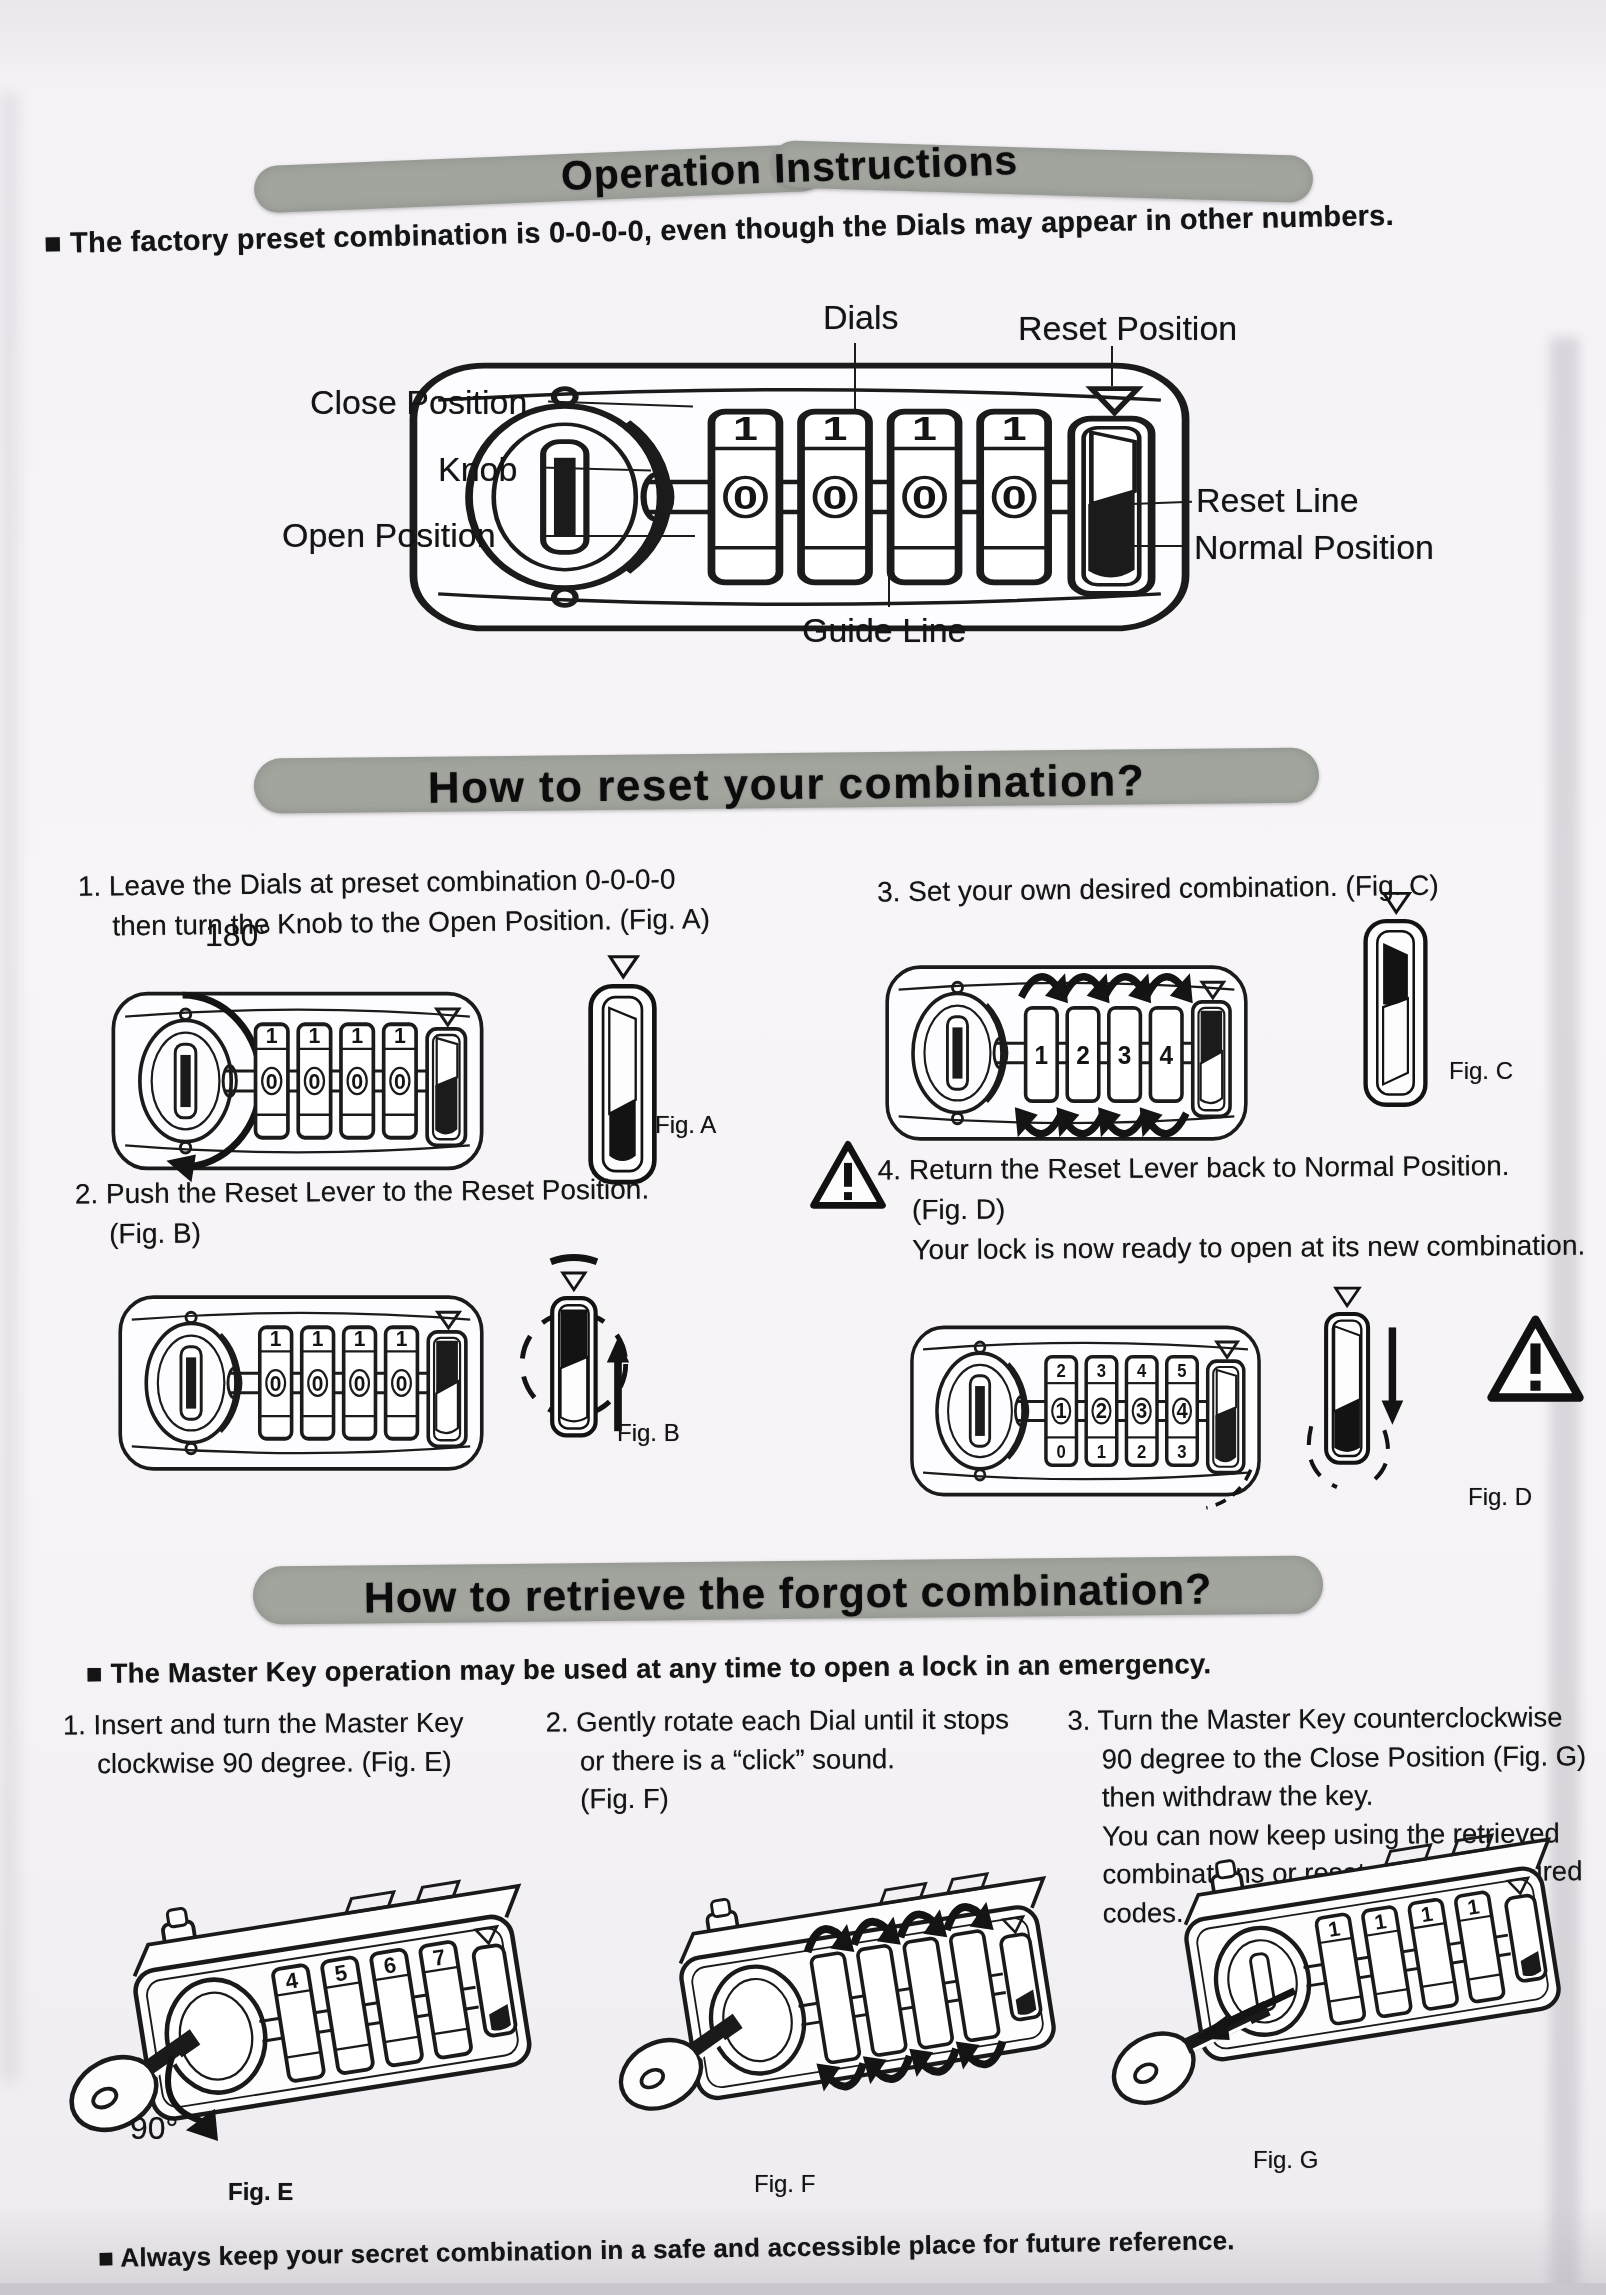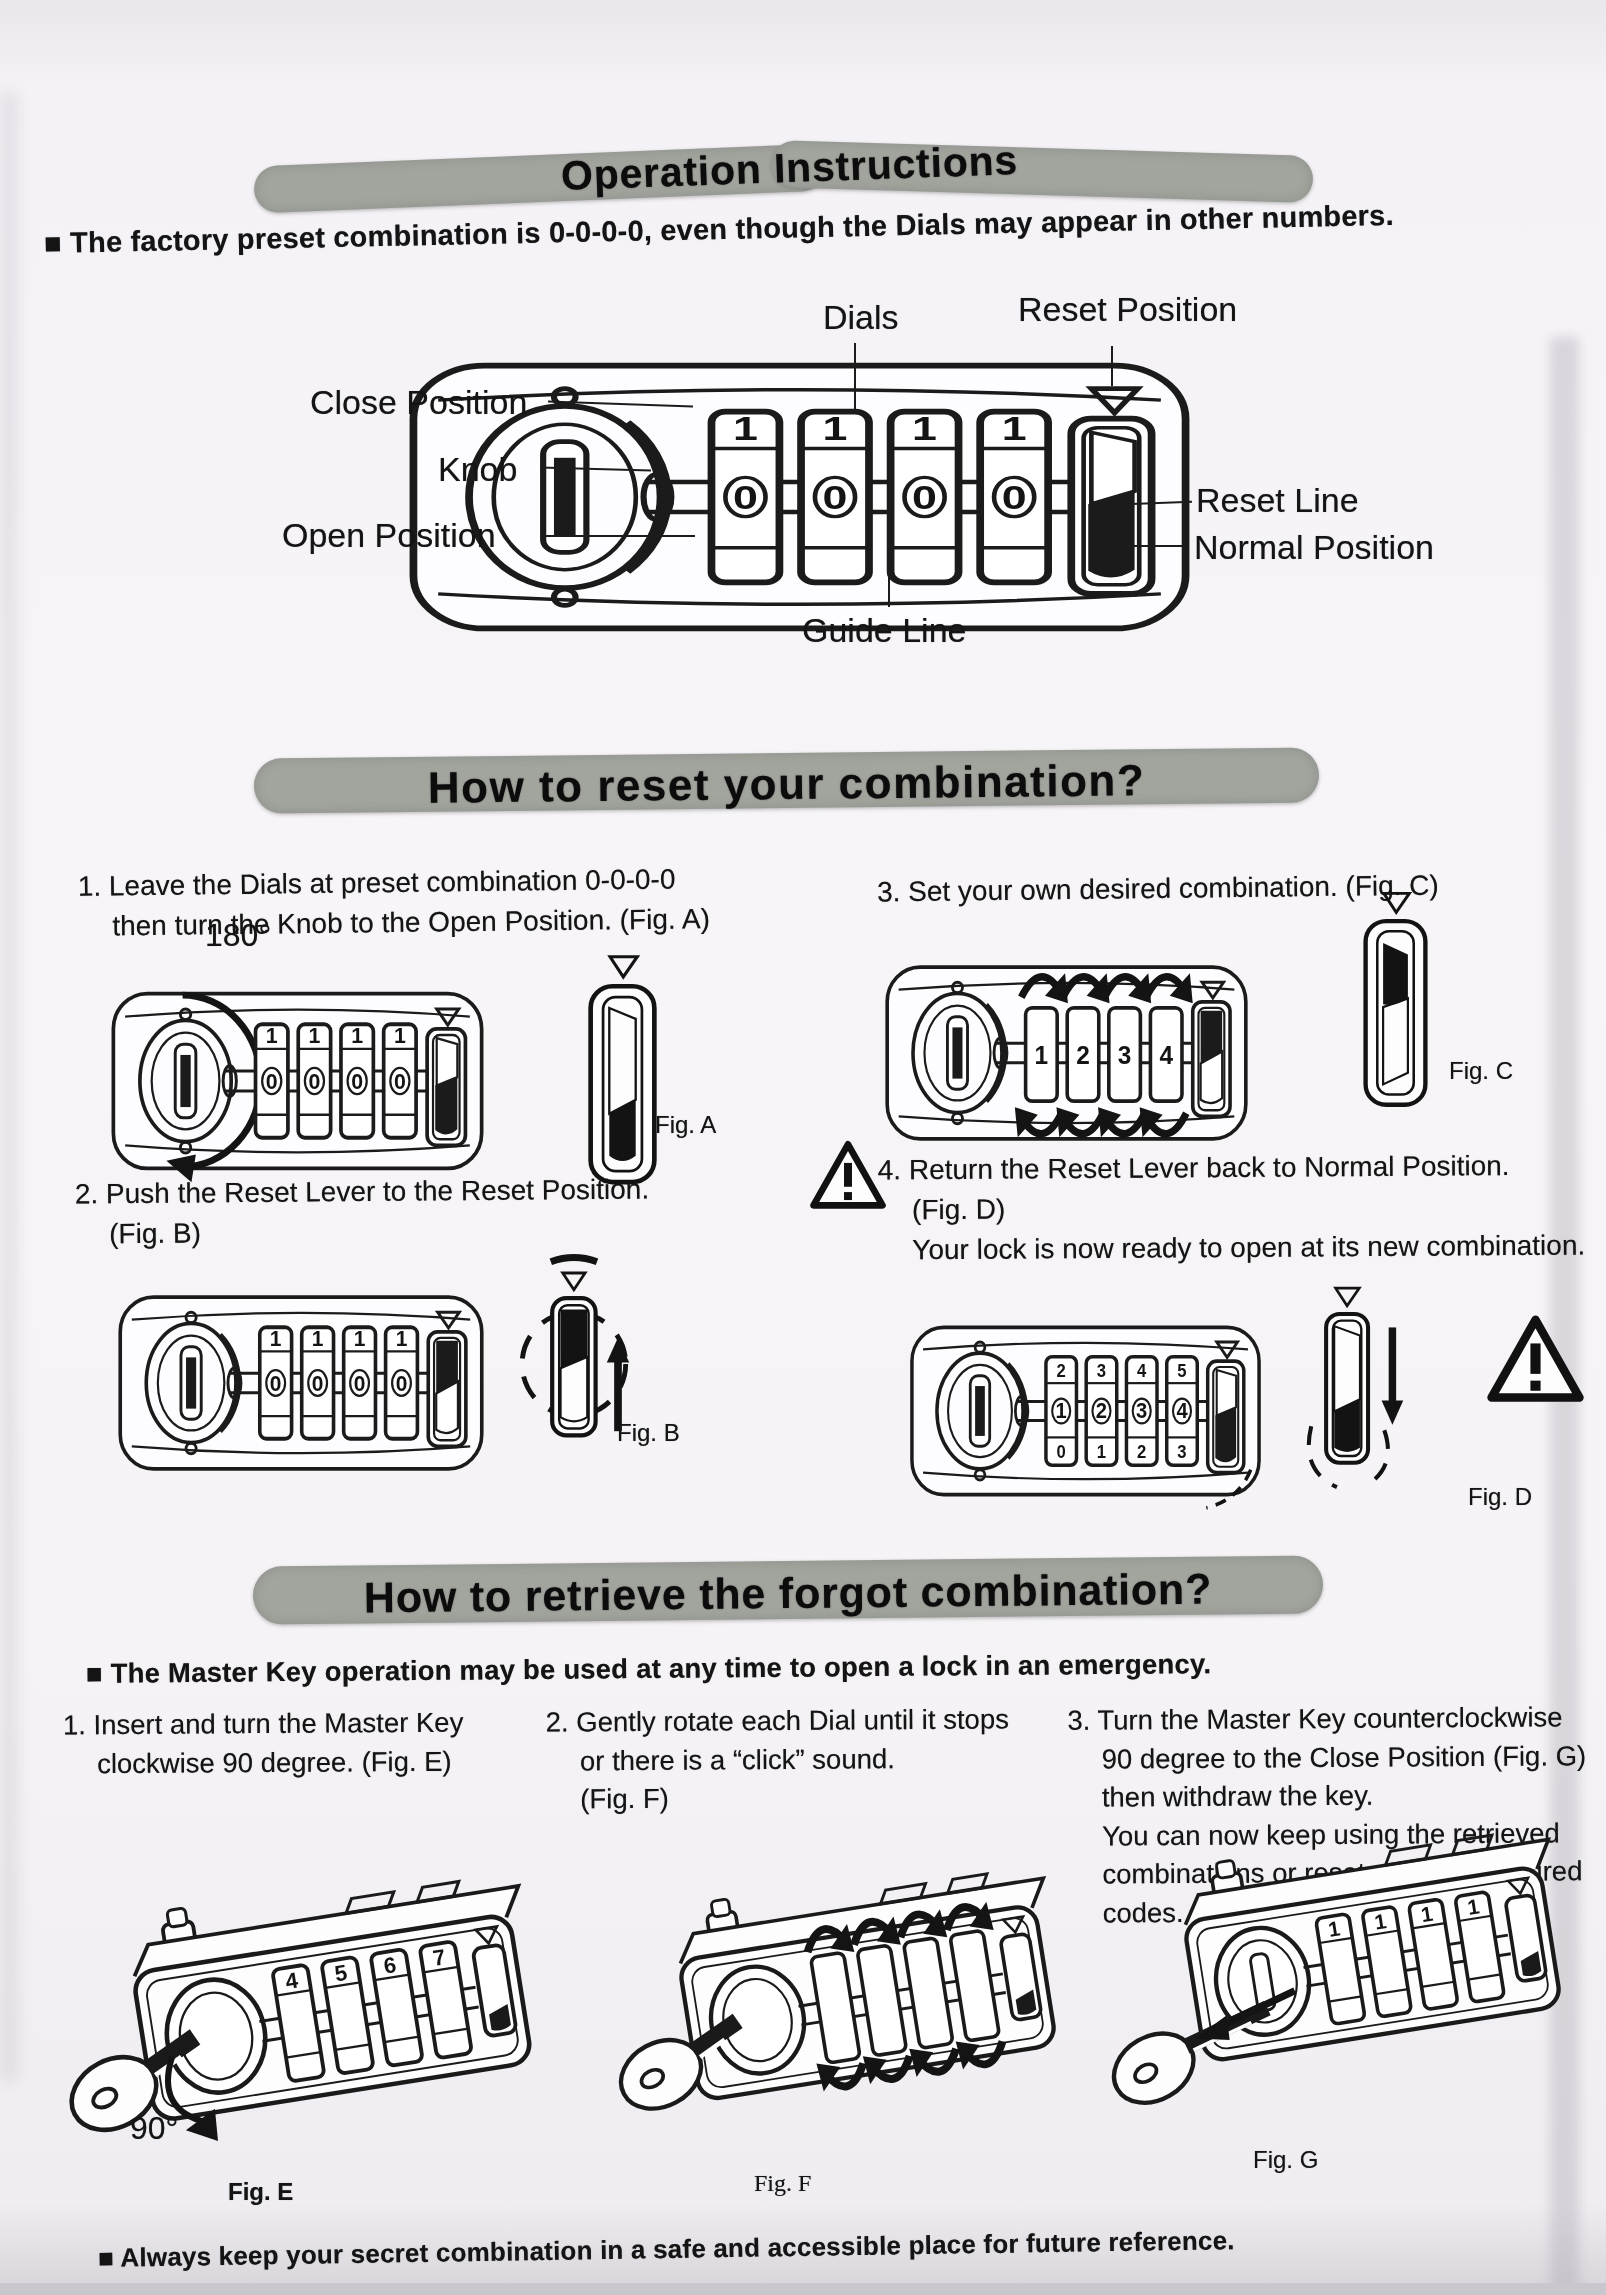--- a/index.html
+++ b/index.html
@@ -95,21 +95,21 @@
   <g fill="none" stroke="#1b1b1b">
     <rect x="436" y="82" width="52" height="152" rx="13" fill="#fff" stroke-width="5"></rect>
     <rect x="444" y="90" width="36" height="136" rx="9" stroke-width="3"></rect>
     <path d="M449 56 L479 56 L464 77 Z" stroke-width="4"></path>
     <path d="M449 94 L477 102 L477 145 L449 156 Z" stroke-width="3"></path>
   </g>
   <path d="M447 156 L477 145 L477 213 Q462 226 447 214 Z" fill="#1b1b1b"></path>
 </svg>
 
 <div class="t diagram-label" style="left:823px;top:298px;">Dials</div>
-<div class="t diagram-label" style="left:1018px;top:290px;">Reset Position</div>
+<div class="t diagram-label" style="left:1018px;top:309px;">Reset Position</div>
 <div class="t diagram-label" style="left:288px;top:383px;margin-left:22px;">Close Position</div>
 <div class="t diagram-label" style="left:438px;top:450px;">Knob</div>
 <div class="t diagram-label" style="left:282px;top:516px;">Open Position</div>
 <div class="t diagram-label" style="left:1196px;top:481px;">Reset Line</div>
 <div class="t diagram-label" style="left:1194px;top:528px;">Normal Position</div>
 <div class="t diagram-label" style="left:802px;top:611px;">Guide Line</div>
 
 <div class="lead" style="left:854px;top:343px;width:2.3px;height:70px;"></div>
 <div class="lead" style="left:1111px;top:346px;width:2.3px;height:40px;"></div>
 <div class="lead" style="left:548px;top:403px;width:145px;height:2.3px;transform:rotate(2deg);"></div>
@@ -520,21 +520,21 @@
         <path d="M513 318 L509 278 L541 288 Z"></path>
     </g>
   </g>
   <g stroke="#1a1a1a" fill="none">
     <ellipse cx="112" cy="300" rx="58" ry="44" transform="rotate(-28 112 300)" stroke-width="6" fill="#fdfdfd"></ellipse>
     <ellipse cx="100" cy="306" rx="16" ry="11" transform="rotate(-28 100 306)" stroke-width="5"></ellipse>
     <path d="M158 268 L218 226" stroke-width="24"></path>
     <path d="M166 276 L200 252" stroke="#fff" stroke-width="6"></path>
   </g>
 </svg>
-<div class="t fig-label" style="left:754px;top:2170px;font-family:Liberation Serif, serif;">Fig. F</div>
+<div class="t fig-label" style="left:754px;top:2170px;">Fig. F</div>
 
 <svg class="abs" style="left:1085px;top:1810px;width:528px;height:321px;" viewBox="0 0 730 420">
   <g transform="rotate(-9 365 200)" stroke="#1a1a1a" fill="none">
     <rect x="196" y="52" width="40" height="30" rx="8" stroke-width="5" fill="#fdfdfd"></rect>
     <rect x="205" y="34" width="24" height="22" rx="6" stroke-width="4" fill="#fdfdfd"></rect>
     <path d="M150 112 L174 74 L664 74 L642 112" stroke-width="5" fill="#fdfdfd"></path>
     <path d="M436 74 l10 -18 h56 l-10 18 Z" stroke-width="4"></path>
     <path d="M530 74 l10 -18 h48 l-10 18 Z" stroke-width="4"></path>
     <rect x="148" y="108" width="498" height="196" rx="28" stroke-width="6" fill="#fdfdfd"></rect>
     <rect x="162" y="122" width="470" height="168" rx="20" stroke-width="2.5"></rect>

